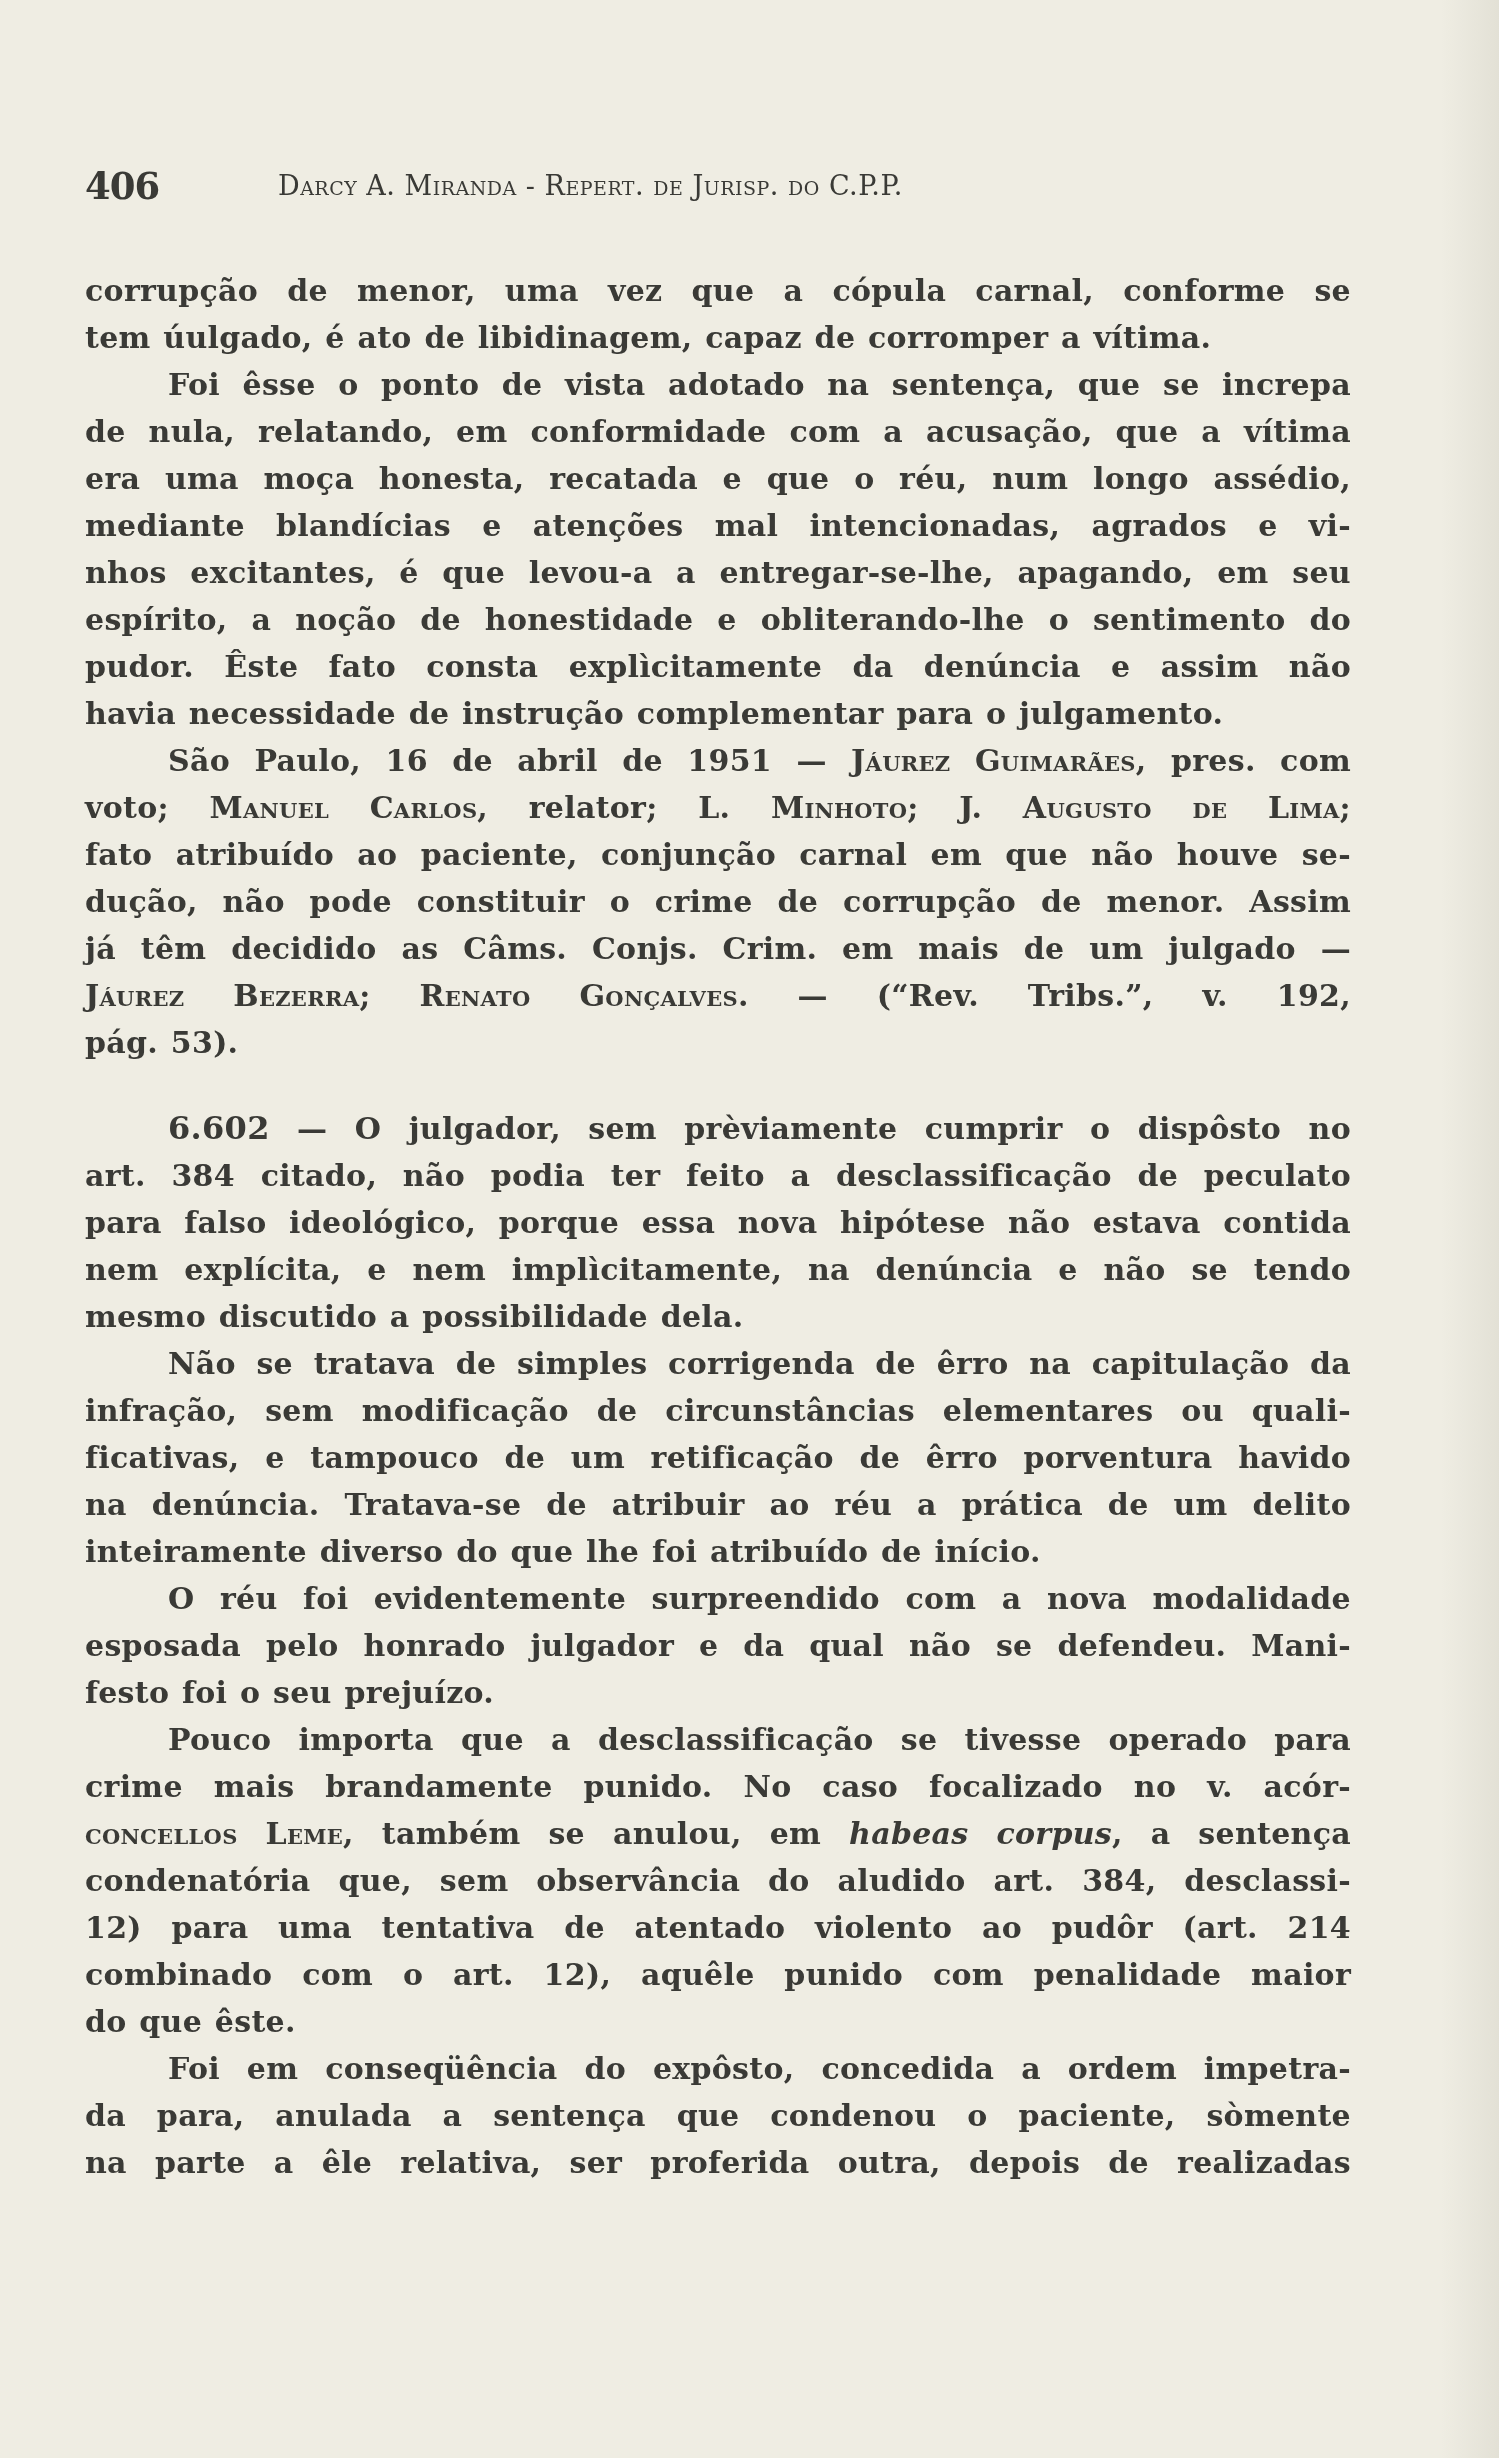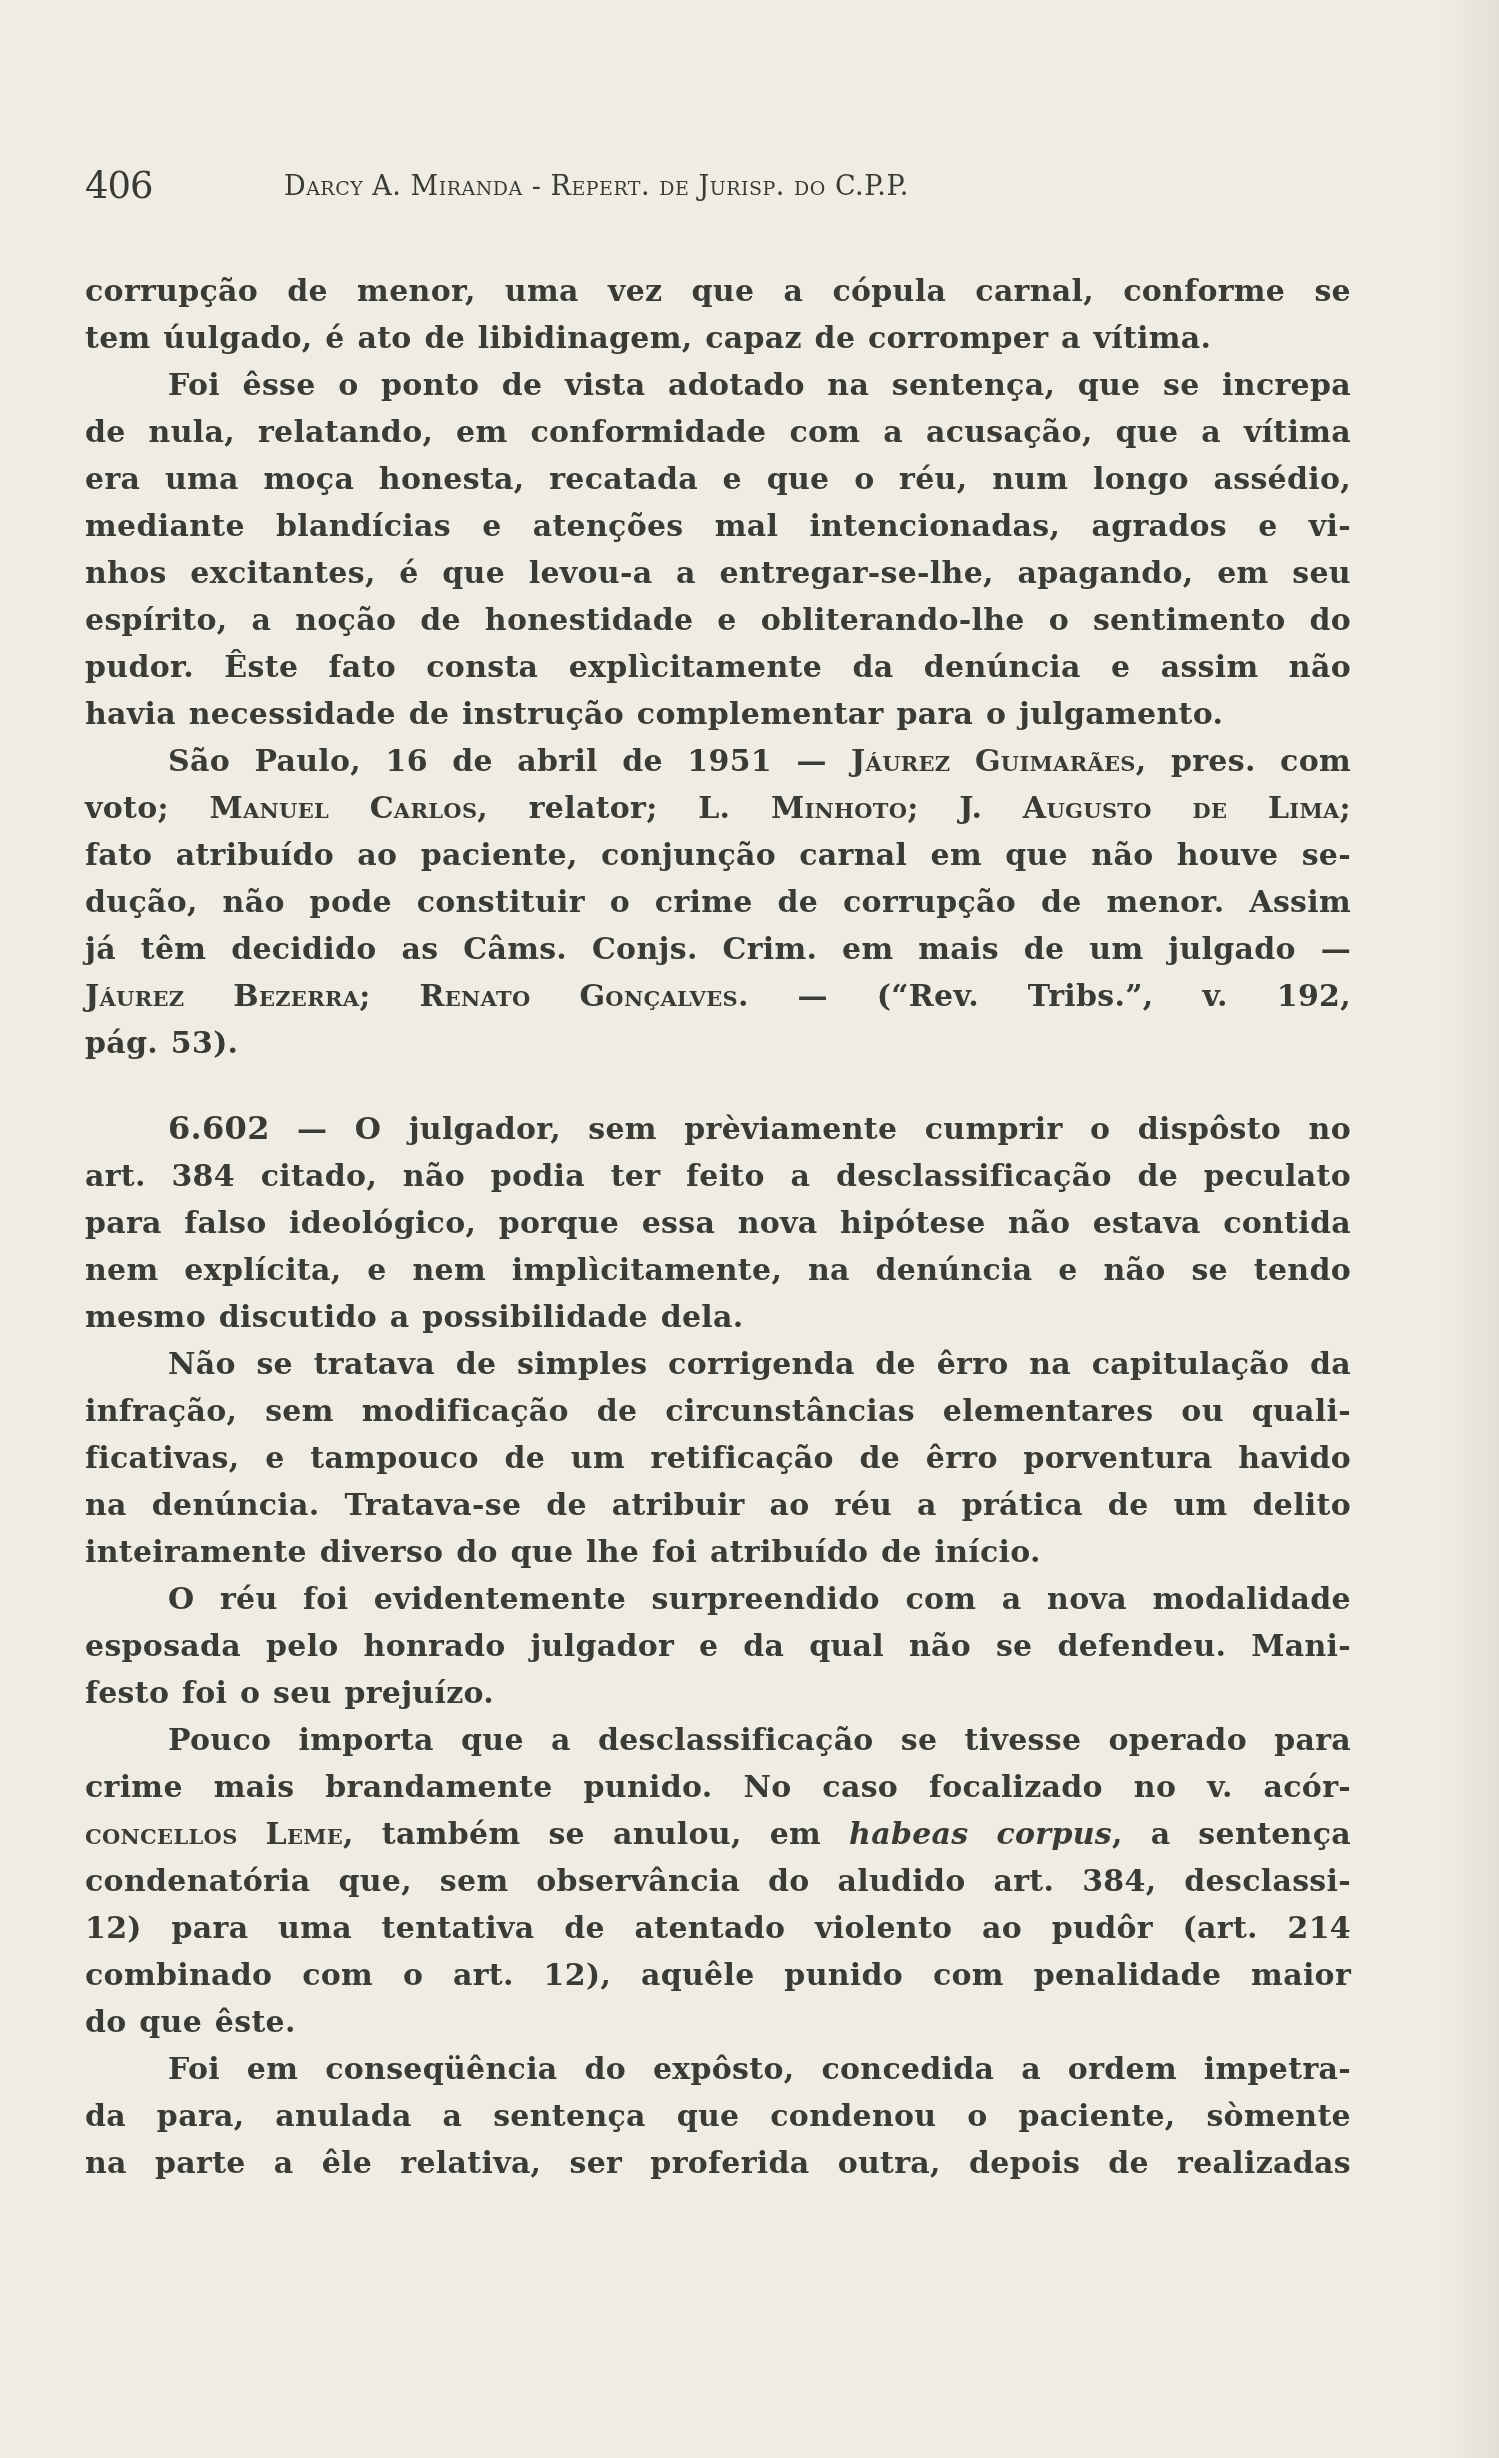--- a/index.html
+++ b/index.html
@@ -12,25 +12,25 @@
   }
   .page-shade {
     position: absolute; top: 0; right: 0; width: 59px; height: 100%;
     background: linear-gradient(to right, rgba(239,237,227,0), rgba(225,223,212,0.9));
   }
   .running-head {
     position: absolute; left: 85px; top: 164px; width: 1268px; height: 49px;
   }
   .page-number {
     position: absolute; left: 0; top: 0;
-    font-size: 37px; font-weight: normal; letter-spacing: -1px;
+    font-size: 37px; font-weight: bold; letter-spacing: -1px;
   }
   .head-title {
     position: absolute; left: 193px; top: 5.9px;
-    font-size: 27px; font-variant: small-caps; letter-spacing: 0.5px; white-space: nowrap; margin-left: 6px;
+    font-size: 27px; font-variant: small-caps; letter-spacing: 0.5px; white-space: nowrap;
   }
   .body-text { position: absolute; left: 85px; top: 267px; width: 1266px; }
   .line {
     height: 47px; line-height: 47px; font-size: 30px; font-weight: bold;
     white-space: nowrap; text-align: justify; text-align-last: justify;
     letter-spacing: 0.3px; word-spacing: 2px;
   }
   .line.indent { padding-left: 83px; }
   .line.last { text-align-last: left; }
   .line.gap { height: 39px; }

